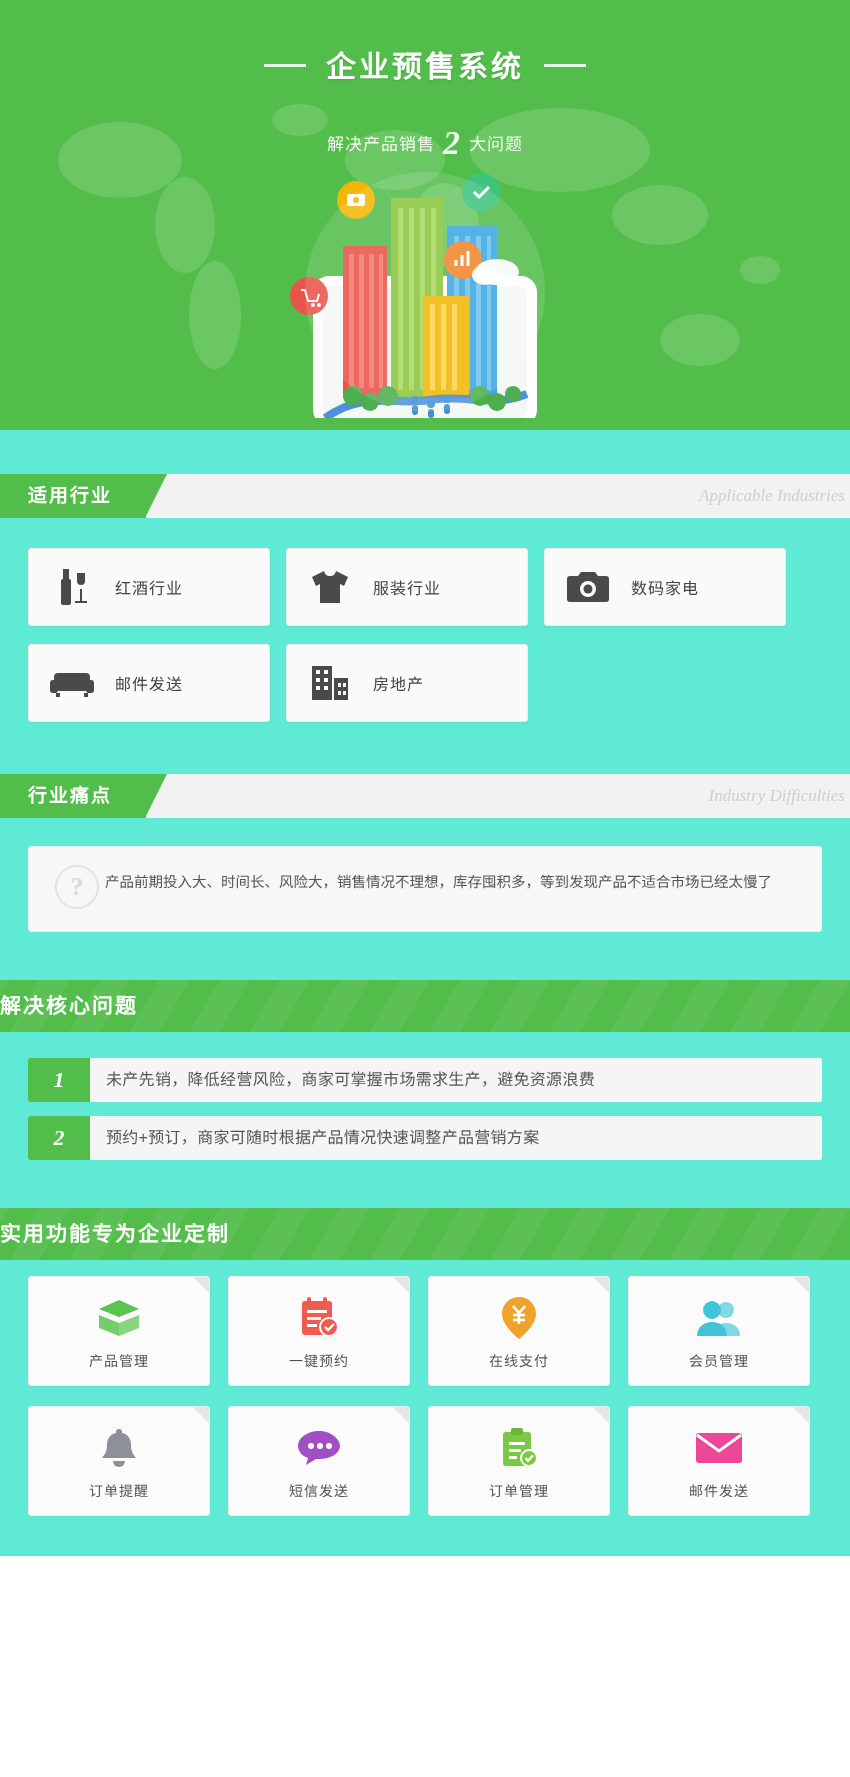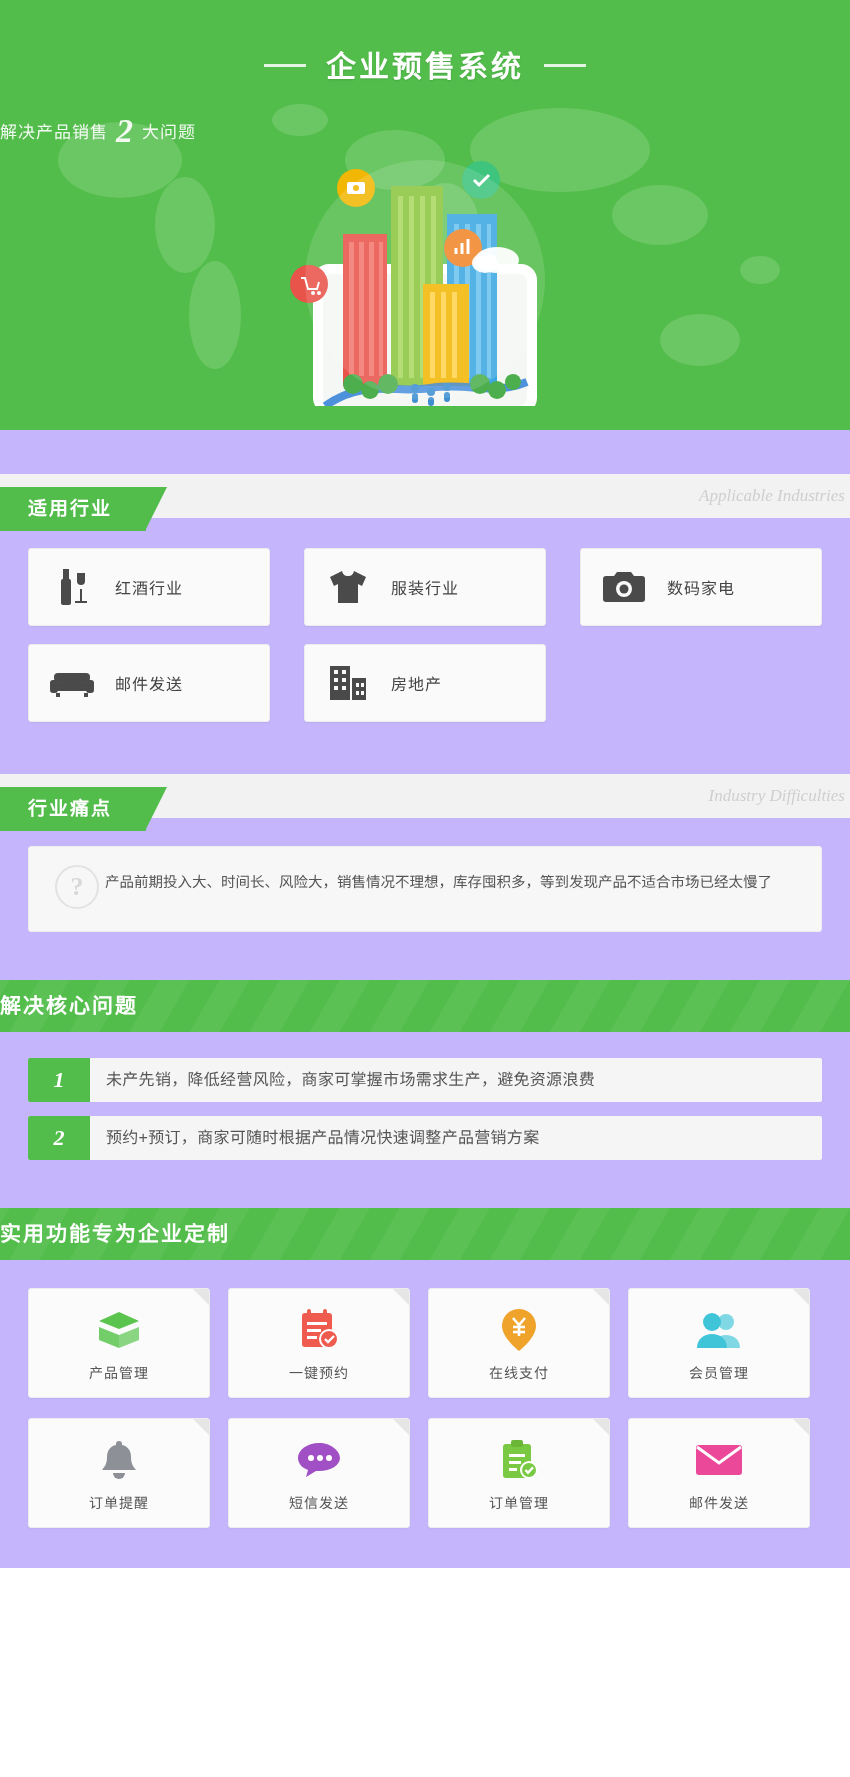--- a/index.html
+++ b/index.html
@@ -2,21 +2,21 @@
 <html lang="zh-CN"><head>
 <meta charset="utf-8">
 <style>
   * { box-sizing: border-box; margin: 0; padding: 0; }
   body {
     width: 850px;
     background: #ffffff;
     font-family: "Liberation Sans", "DejaVu Sans", sans-serif;
     color: #333;
   }
-  .page { width: 850px; margin: 0 auto; background: #c4b5fd; }
+  .page { width: 850px; margin: 0 auto; background: #5eead4; }
 
   
   .hero {
     position: relative;
     height: 430px;
     background: #52bd4a;
     overflow: hidden;
   }
   .hero .world {
     position: absolute;
@@ -43,22 +43,22 @@
     position: absolute;
     top: 50%;
     width: 42px; height: 3px;
     background: rgba(255,255,255,.85);
   }
   .hero-title:before { left: -62px; }
   .hero-title:after  { right: -62px; }
 
   .hero-sub {
     position: relative;
-    margin-top: 26px;
-    text-align: left;
+    margin-top: 38px;
+    text-align: center;
     color: rgba(255,255,255,.92);
     font-size: 17px;
     letter-spacing: 1px;
   }
   .hero-sub .num {
     font-size: 34px;
     font-weight: bold;
     font-style: italic;
     vertical-align: -4px;
     margin: 0 8px;
@@ -82,21 +82,21 @@
 
   
   .sec-head {
     position: relative;
     height: 44px;
     background: #f2f2f2;
     margin-top: 44px;
   }
   .sec-head .label {
     position: absolute;
-    left: 0; top: 13px;
+    left: 0; top: 0;
     height: 44px;
     padding: 0 34px 0 28px;
     background: #52bd4a;
     color: #fff;
     font-size: 19px;
     font-weight: bold;
     letter-spacing: 2px;
     line-height: 44px;
   }
   .sec-head .label:after {
@@ -137,21 +137,21 @@
       rgba(255,255,255,0) 26px,
       rgba(255,255,255,.06) 26px,
       rgba(255,255,255,.06) 52px);
   }
   .band span { position: relative; }
 
   
   .ind-grid {
     display: flex;
     flex-wrap: wrap;
-    gap: 18px 34px;
+    gap: 18px 16px;
     padding: 30px 28px 8px;
   }
   .ind-card {
     width: 242px;
     height: 78px;
     background: #fafafa;
     border: 1px solid #ededed;
     border-radius: 3px;
     display: flex;
     align-items: center;
@@ -237,21 +237,21 @@
     line-height: 44px;
     padding-left: 16px;
     letter-spacing: .3px;
   }
 
   
   .feat-grid {
     display: flex;
     flex-wrap: wrap;
     gap: 20px 18px;
-    padding: 28px 28px 40px;
+    padding: 16px 28px 40px;
   }
   .feat-card {
     position: relative;
     width: 182px;
     height: 110px;
     background: #fbfbfb;
     border: 1px solid #ededed;
     border-radius: 3px;
     display: flex;
     flex-direction: column;

